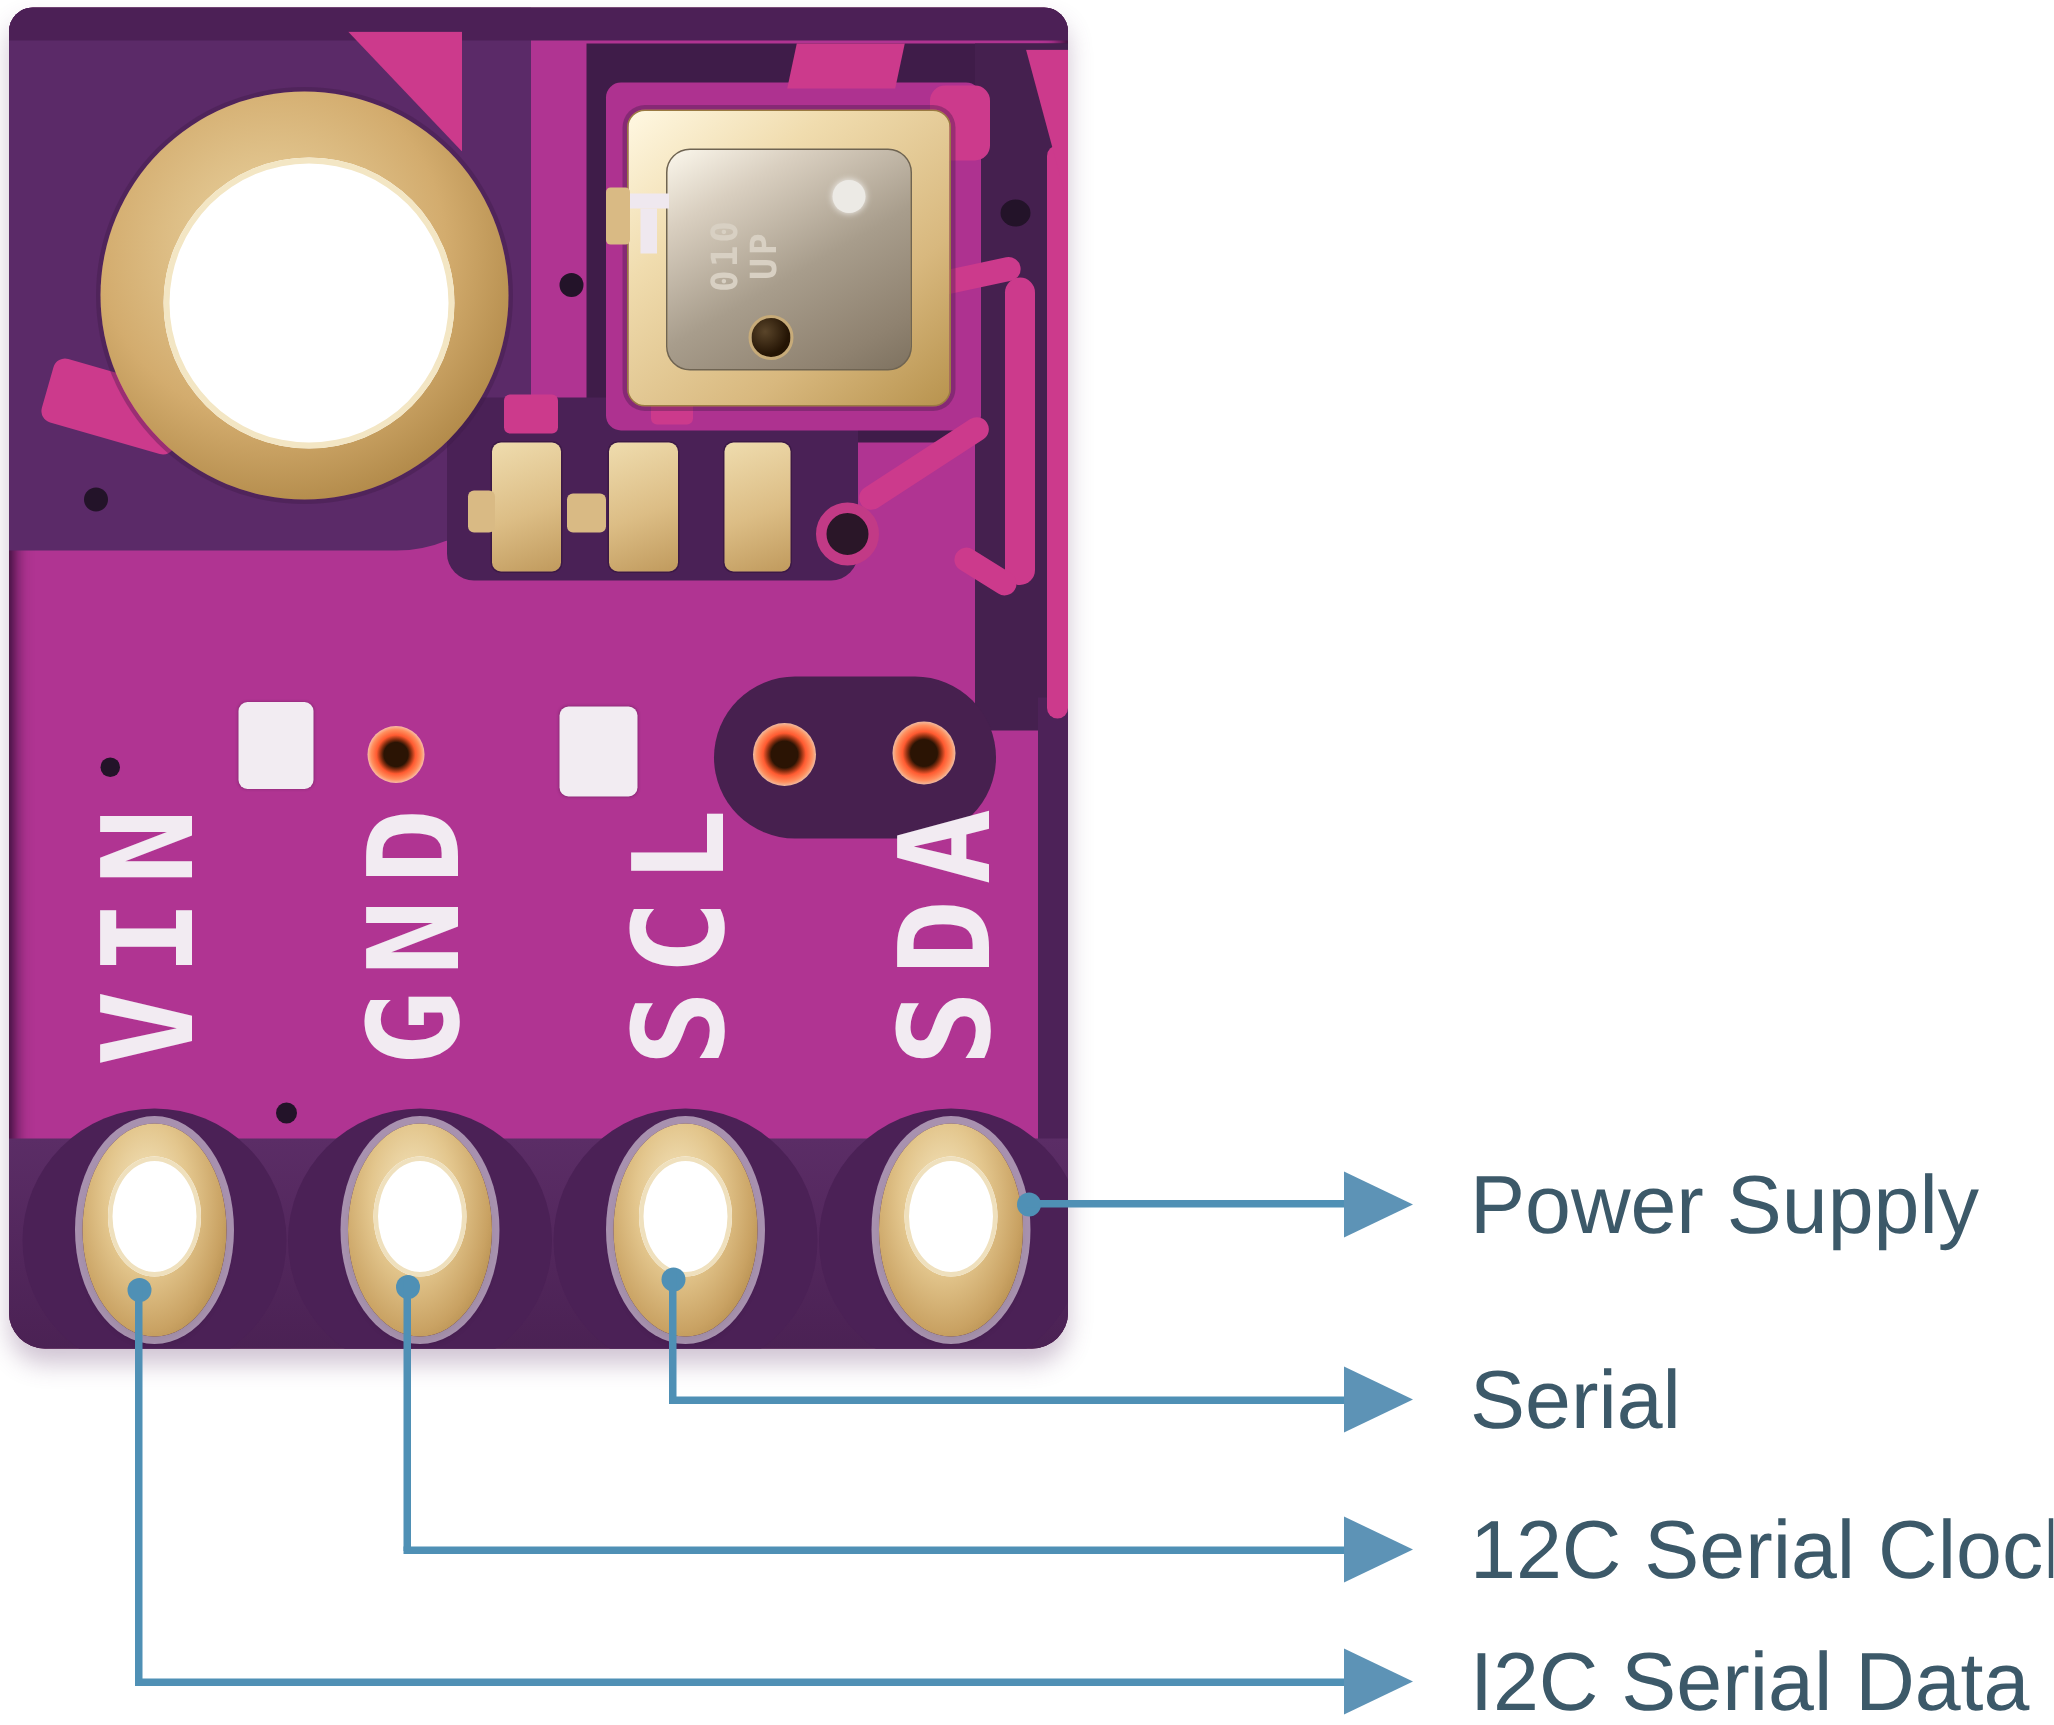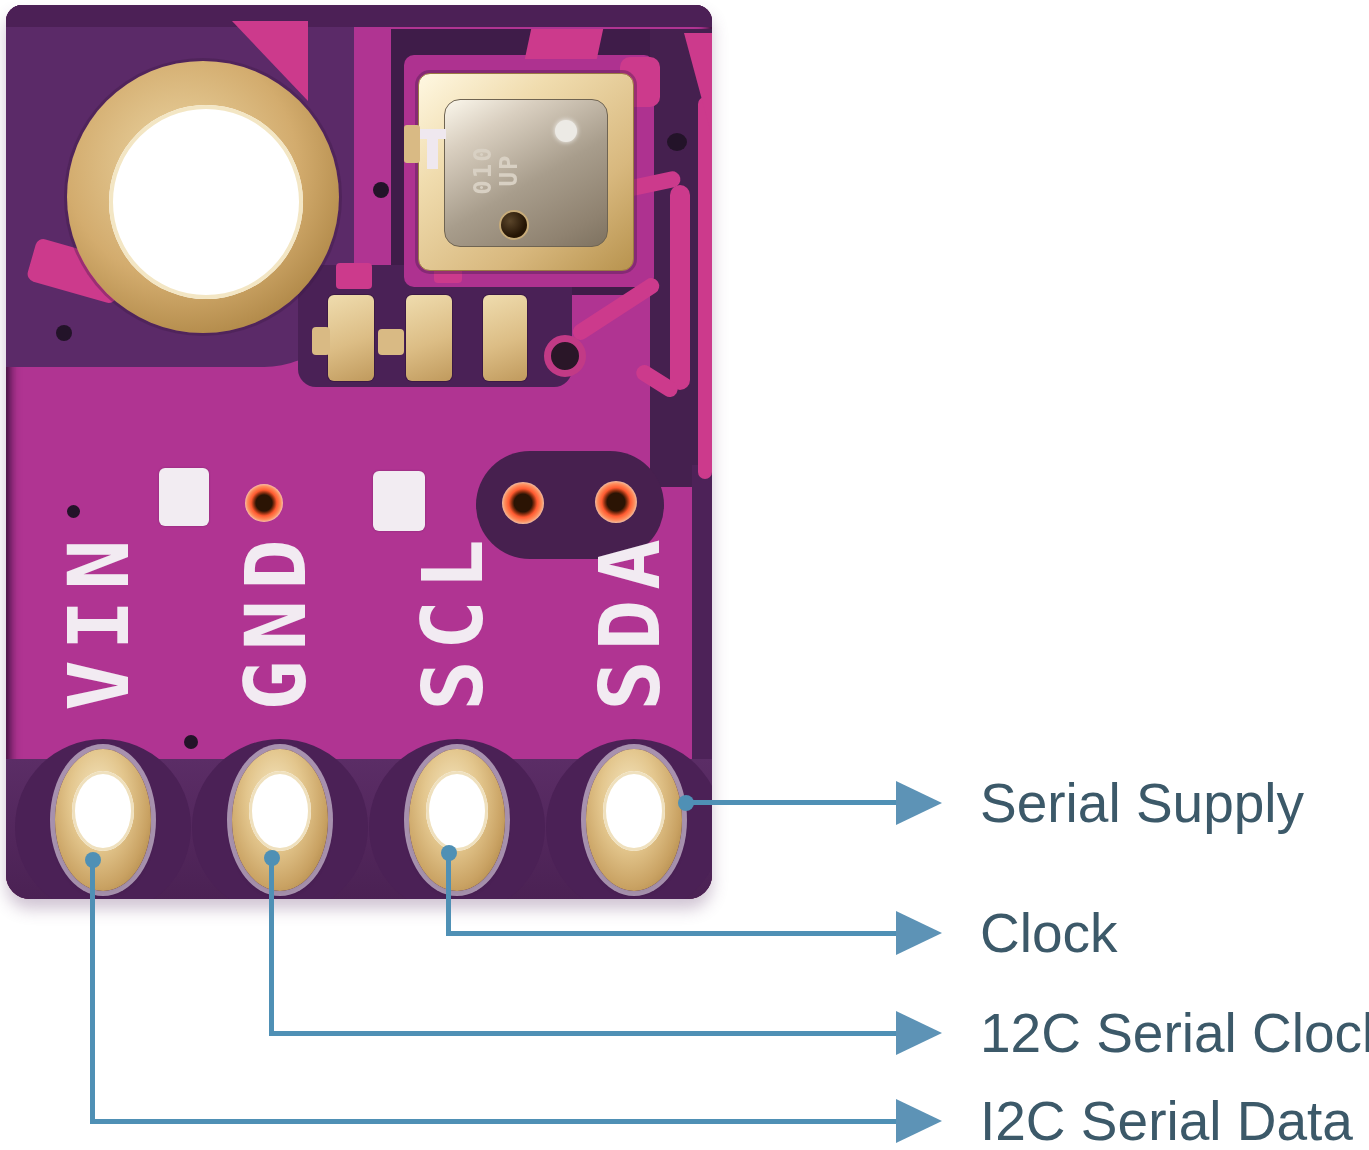--- a/index.html
+++ b/index.html
@@ -188,27 +188,27 @@
     <div class="abs pad-gold" style="left:580px"></div>
     <div class="abs pad-hole" style="left:66px"></div>
     <div class="abs pad-hole" style="left:243px"></div>
     <div class="abs pad-hole" style="left:420px"></div>
     <div class="abs pad-hole" style="left:597px"></div>
   </div>
 
   <div class="abs cdot" style="left:678px;top:795px"></div>
   <div class="abs cline" style="left:684px;top:800px;width:214px;height:5px"></div>
   <div class="abs carrow" style="left:896px;top:781px"></div>
-  <div class="abs clabel" style="left:980px;top:776px">Serial Supply</div>
+  <div class="abs clabel" style="left:980px;top:776px">Power Supply</div>
 
   <div class="abs cdot" style="left:441px;top:845px"></div>
   <div class="abs cline" style="left:446px;top:848px;width:5px;height:86px"></div>
   <div class="abs cline" style="left:446px;top:931px;width:452px;height:5px"></div>
   <div class="abs carrow" style="left:896px;top:911px"></div>
-  <div class="abs clabel" style="left:980px;top:906px">Clock</div>
+  <div class="abs clabel" style="left:980px;top:906px">Serial</div>
 
   <div class="abs cdot" style="left:264px;top:850px"></div>
   <div class="abs cline" style="left:269px;top:854px;width:5px;height:180px"></div>
   <div class="abs cline" style="left:269px;top:1031px;width:629px;height:5px"></div>
   <div class="abs carrow" style="left:896px;top:1011px"></div>
   <div class="abs clabel" style="left:980px;top:1006px">12C Serial Clock</div>
 
   <div class="abs cdot" style="left:85px;top:852px"></div>
   <div class="abs cline" style="left:90px;top:856px;width:5px;height:266px"></div>
   <div class="abs cline" style="left:90px;top:1119px;width:808px;height:5px"></div>

